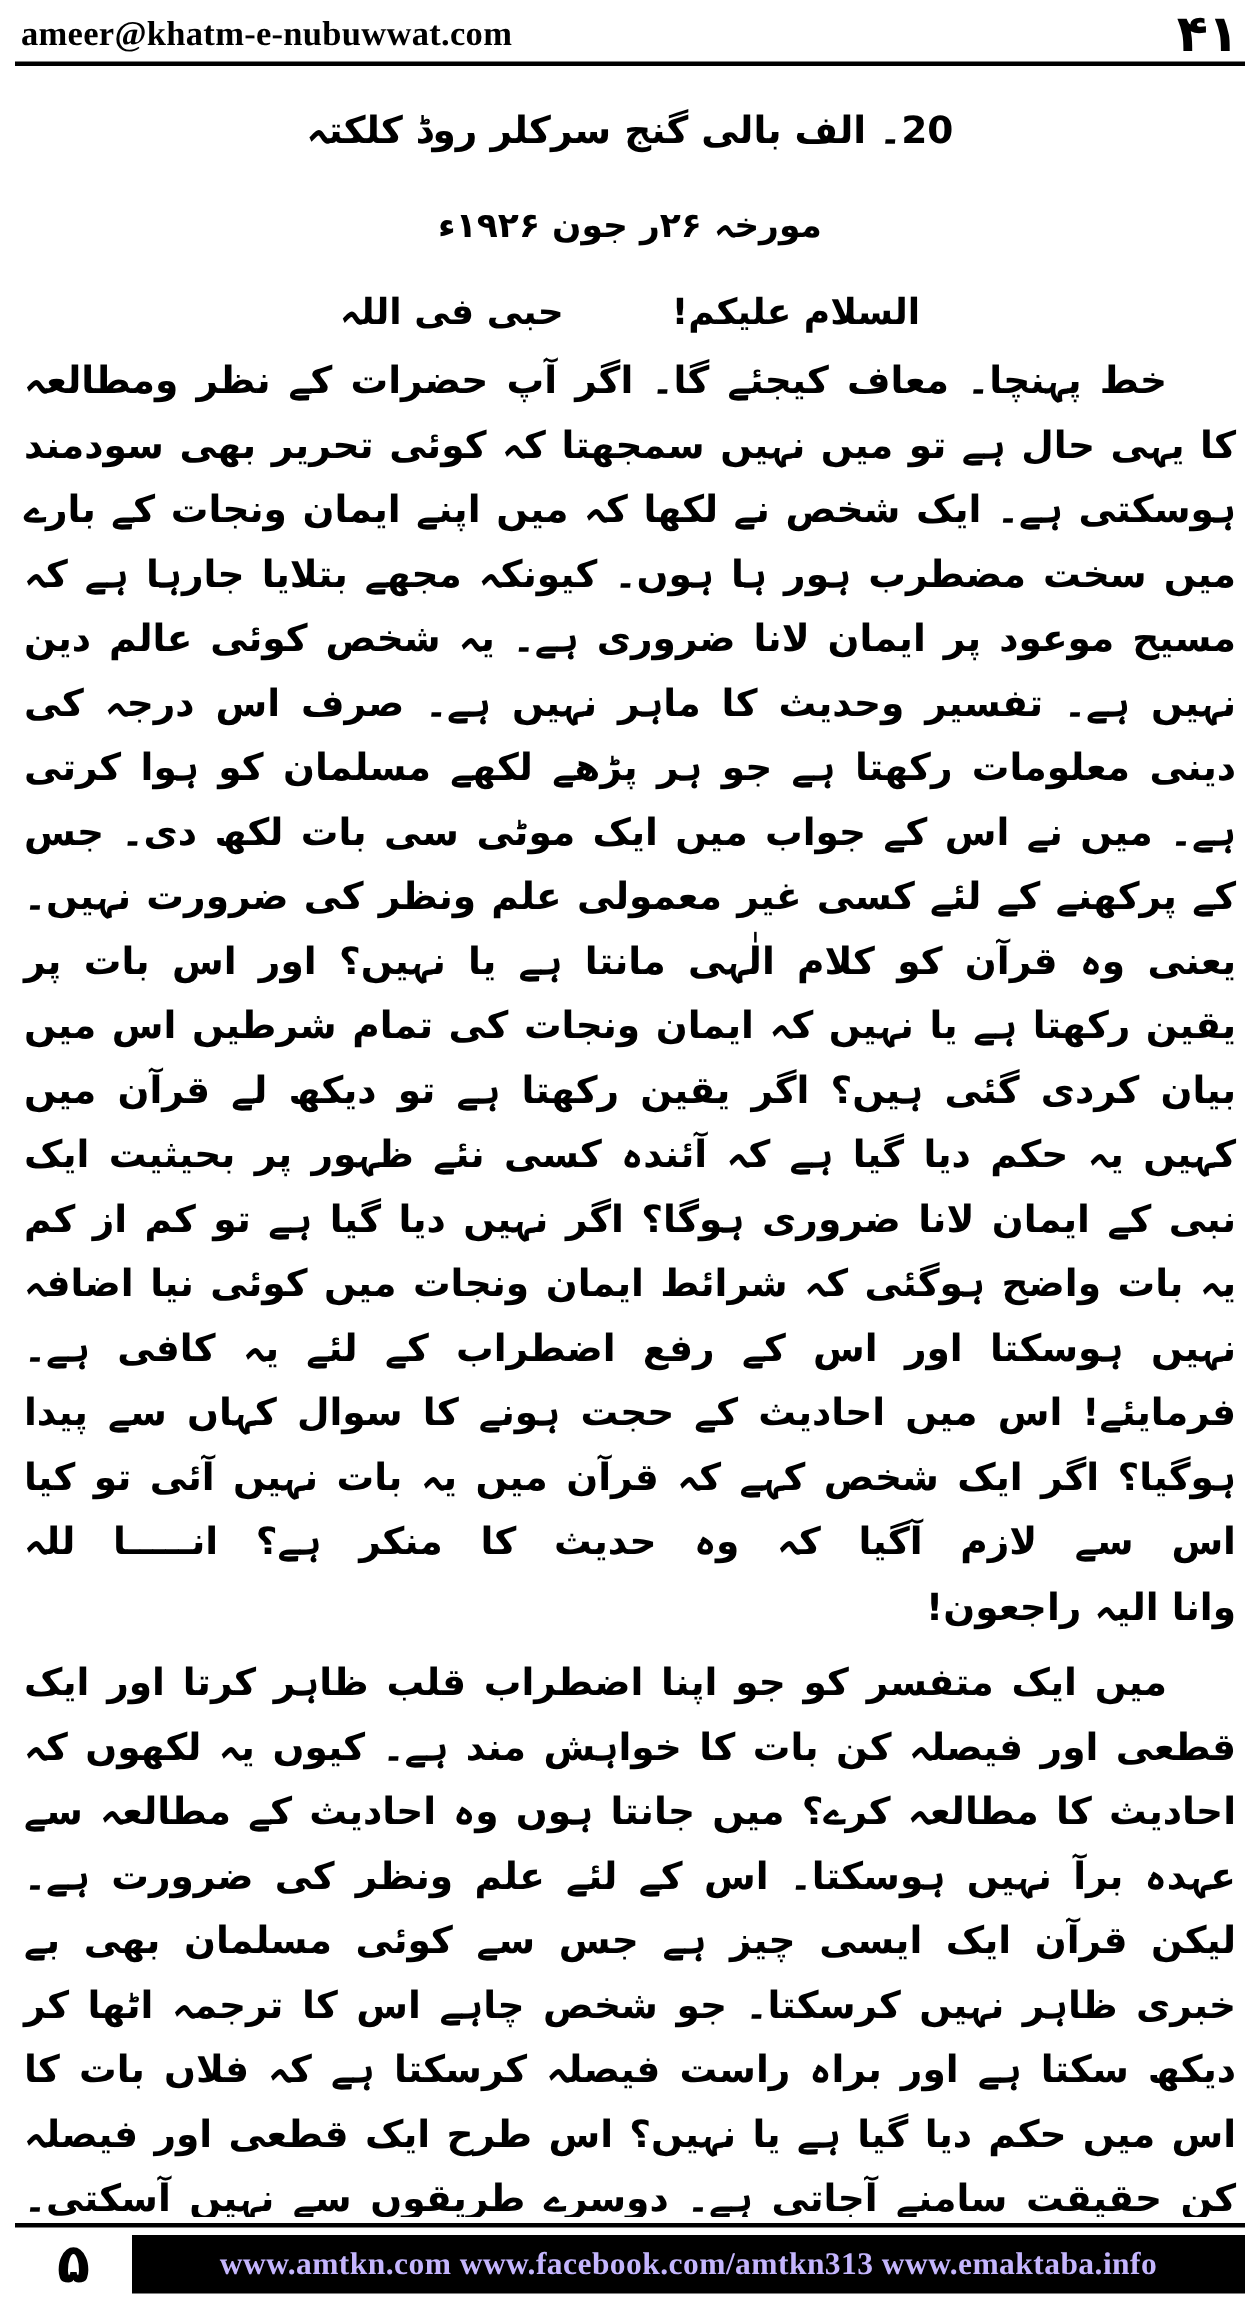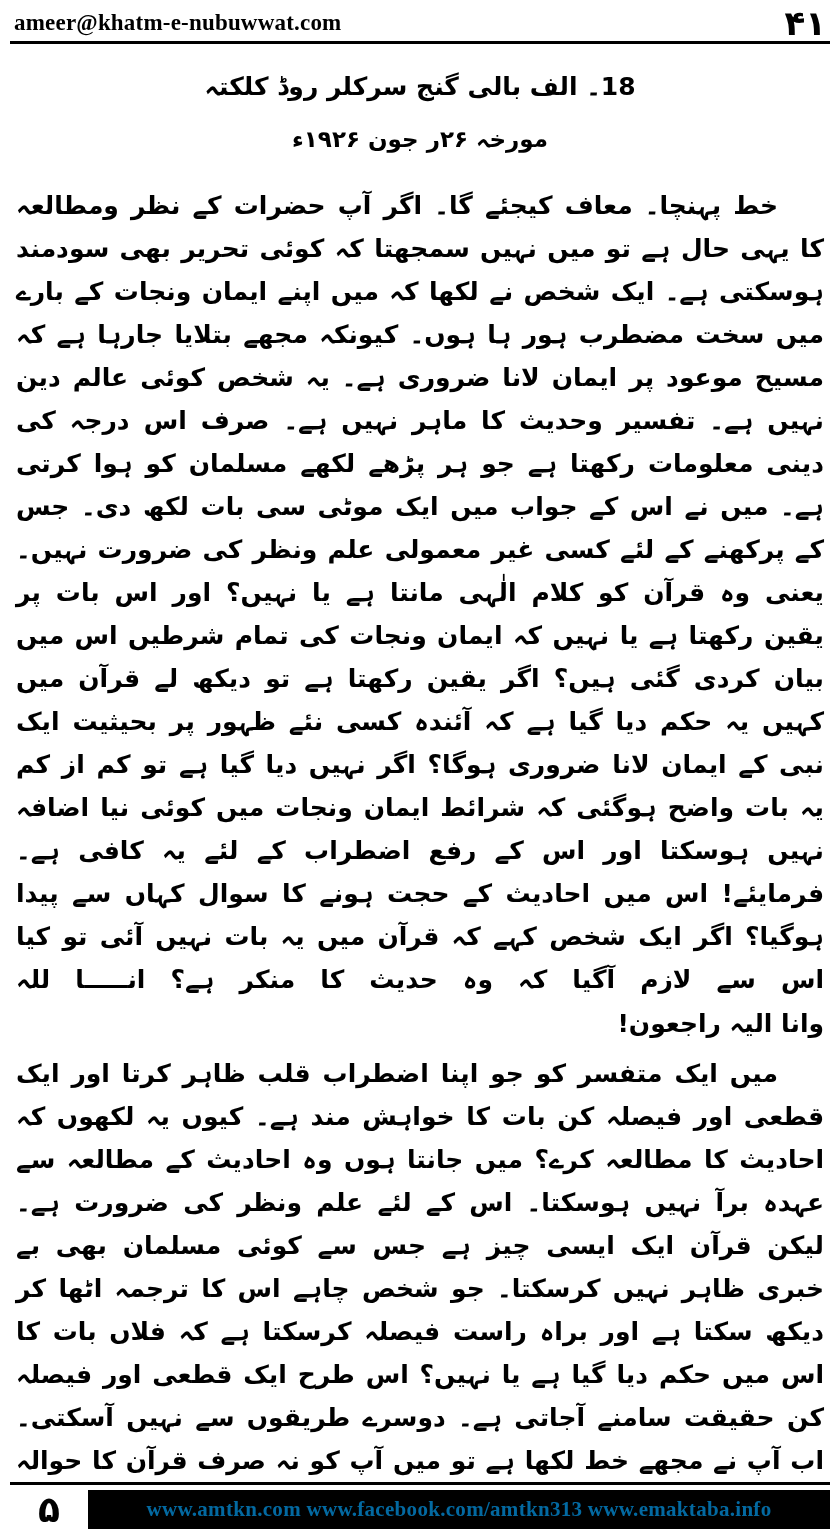--- a/index.html
+++ b/index.html
@@ -81,21 +81,21 @@
     text-align: center;
     font-size: 25px;
     font-weight: bold;
     margin-top: 14px;
     line-height: 1.5;
   }
   .letter-date {
     text-align: center;
     font-size: 23px;
     font-weight: bold;
-    margin-top: 16px;
+    margin-top: 28px;
     line-height: 1.5;
   }
 
   .salutation-row {
     display: flex;
     justify-content: center;
     gap: 72px;
     margin-top: 22px;
     font-size: 24px;
     font-weight: bold;
@@ -146,21 +146,21 @@
     width: 78px;
     text-align: center;
     font-size: 36px;
     font-weight: bold;
     direction: rtl;
     padding-top: 6px;
   }
   .footer-bar {
     flex: 1 1 auto;
     background: #000;
-    color: #0369a1;
+    color: #c4b5fd;
     font-family: "Liberation Serif", serif;
     font-weight: bold;
     font-size: 21px;
     text-align: center;
     padding: 7px 4px;
     letter-spacing: 0.3px;
     direction: ltr;
     margin-top: 6px;
   }
 </style>
@@ -172,24 +172,26 @@
   <div class="header">
     <div class="header-row">
       <div class="hdr-email">ameer@khatm-e-nubuwwat.com</div>
       <div class="hdr-page-number">۴۱</div>
     </div>
     <div class="hdr-rule"></div>
   </div>
 
   <div class="content">
 
-    <div class="letter-heading">18۔ الف بالی گنج سرکلر روڈ کلکتہ</div>
+    <div class="letter-heading">20۔ الف بالی گنج سرکلر روڈ کلکتہ</div>
     <div class="letter-date">مورخہ ۲۶ر جون ۱۹۲۶ء</div>
 
     <div class="salutation-row">
+      <div>السلام علیکم!</div>
+      <div>حبی فی اللہ</div>
     </div>
 
     <div class="para indent">خط پہنچا۔ معاف کیجئے گا۔ اگر آپ حضرات کے نظر ومطالعہ کا یہی حال ہے تو میں نہیں سمجھتا کہ کوئی تحریر بھی سودمند ہوسکتی ہے۔ ایک شخص نے لکھا کہ میں اپنے ایمان ونجات کے بارے میں سخت مضطرب ہور ہا ہوں۔ کیونکہ مجھے بتلایا جارہا ہے کہ مسیح موعود پر ایمان لانا ضروری ہے۔ یہ شخص کوئی عالم دین نہیں ہے۔ تفسیر وحدیث کا ماہر نہیں ہے۔ صرف اس درجہ کی دینی معلومات رکھتا ہے جو ہر پڑھے لکھے مسلمان کو ہوا کرتی ہے۔ میں نے اس کے جواب میں ایک موٹی سی بات لکھ دی۔ جس کے پرکھنے کے لئے کسی غیر معمولی علم ونظر کی ضرورت نہیں۔ یعنی وہ قرآن کو کلام الٰہی مانتا ہے یا نہیں؟ اور اس بات پر یقین رکھتا ہے یا نہیں کہ ایمان ونجات کی تمام شرطیں اس میں بیان کردی گئی ہیں؟ اگر یقین رکھتا ہے تو دیکھ لے قرآن میں کہیں یہ حکم دیا گیا ہے کہ آئندہ کسی نئے ظہور پر بحیثیت ایک نبی کے ایمان لانا ضروری ہوگا؟ اگر نہیں دیا گیا ہے تو کم از کم یہ بات واضح ہوگئی کہ شرائط ایمان ونجات میں کوئی نیا اضافہ نہیں ہوسکتا اور اس کے رفع اضطراب کے لئے یہ کافی ہے۔ فرمایئے! اس میں احادیث کے حجت ہونے کا سوال کہاں سے پیدا ہوگیا؟ اگر ایک شخص کہے کہ قرآن میں یہ بات نہیں آئی تو کیا اس سے لازم آگیا کہ وہ حدیث کا منکر ہے؟ انـــــا للہ</div>
     <div class="dua-line">وانا الیہ راجعون!</div>
     <div class="para indent para-last-right">میں ایک متفسر کو جو اپنا اضطراب قلب ظاہر کرتا اور ایک قطعی اور فیصلہ کن بات کا خواہش مند ہے۔ کیوں یہ لکھوں کہ احادیث کا مطالعہ کرے؟ میں جانتا ہوں وہ احادیث کے مطالعہ سے عہدہ برآ نہیں ہوسکتا۔ اس کے لئے علم ونظر کی ضرورت ہے۔ لیکن قرآن ایک ایسی چیز ہے جس سے کوئی مسلمان بھی بے خبری ظاہر نہیں کرسکتا۔ جو شخص چاہے اس کا ترجمہ اٹھا کر دیکھ سکتا ہے اور براہ راست فیصلہ کرسکتا ہے کہ فلاں بات کا اس میں حکم دیا گیا ہے یا نہیں؟ اس طرح ایک قطعی اور فیصلہ کن حقیقت سامنے آجاتی ہے۔ دوسرے طریقوں سے نہیں آسکتی۔ اب آپ نے مجھے خط لکھا ہے تو میں آپ کو نہ صرف قرآن کا حوالہ دوں گا۔ بلکہ احادیث بھی لکھوں گا۔ تمام احادیث دیکھتے جایئے۔ کسی حدیث میں بھی یہ حکم نہیں ملے گا کہ آئندہ مسلمانوں کو کسی نئے ظہور پر</div>
 
   </div>
 
   <div class="footer">
     <div class="footer-rule"></div>

